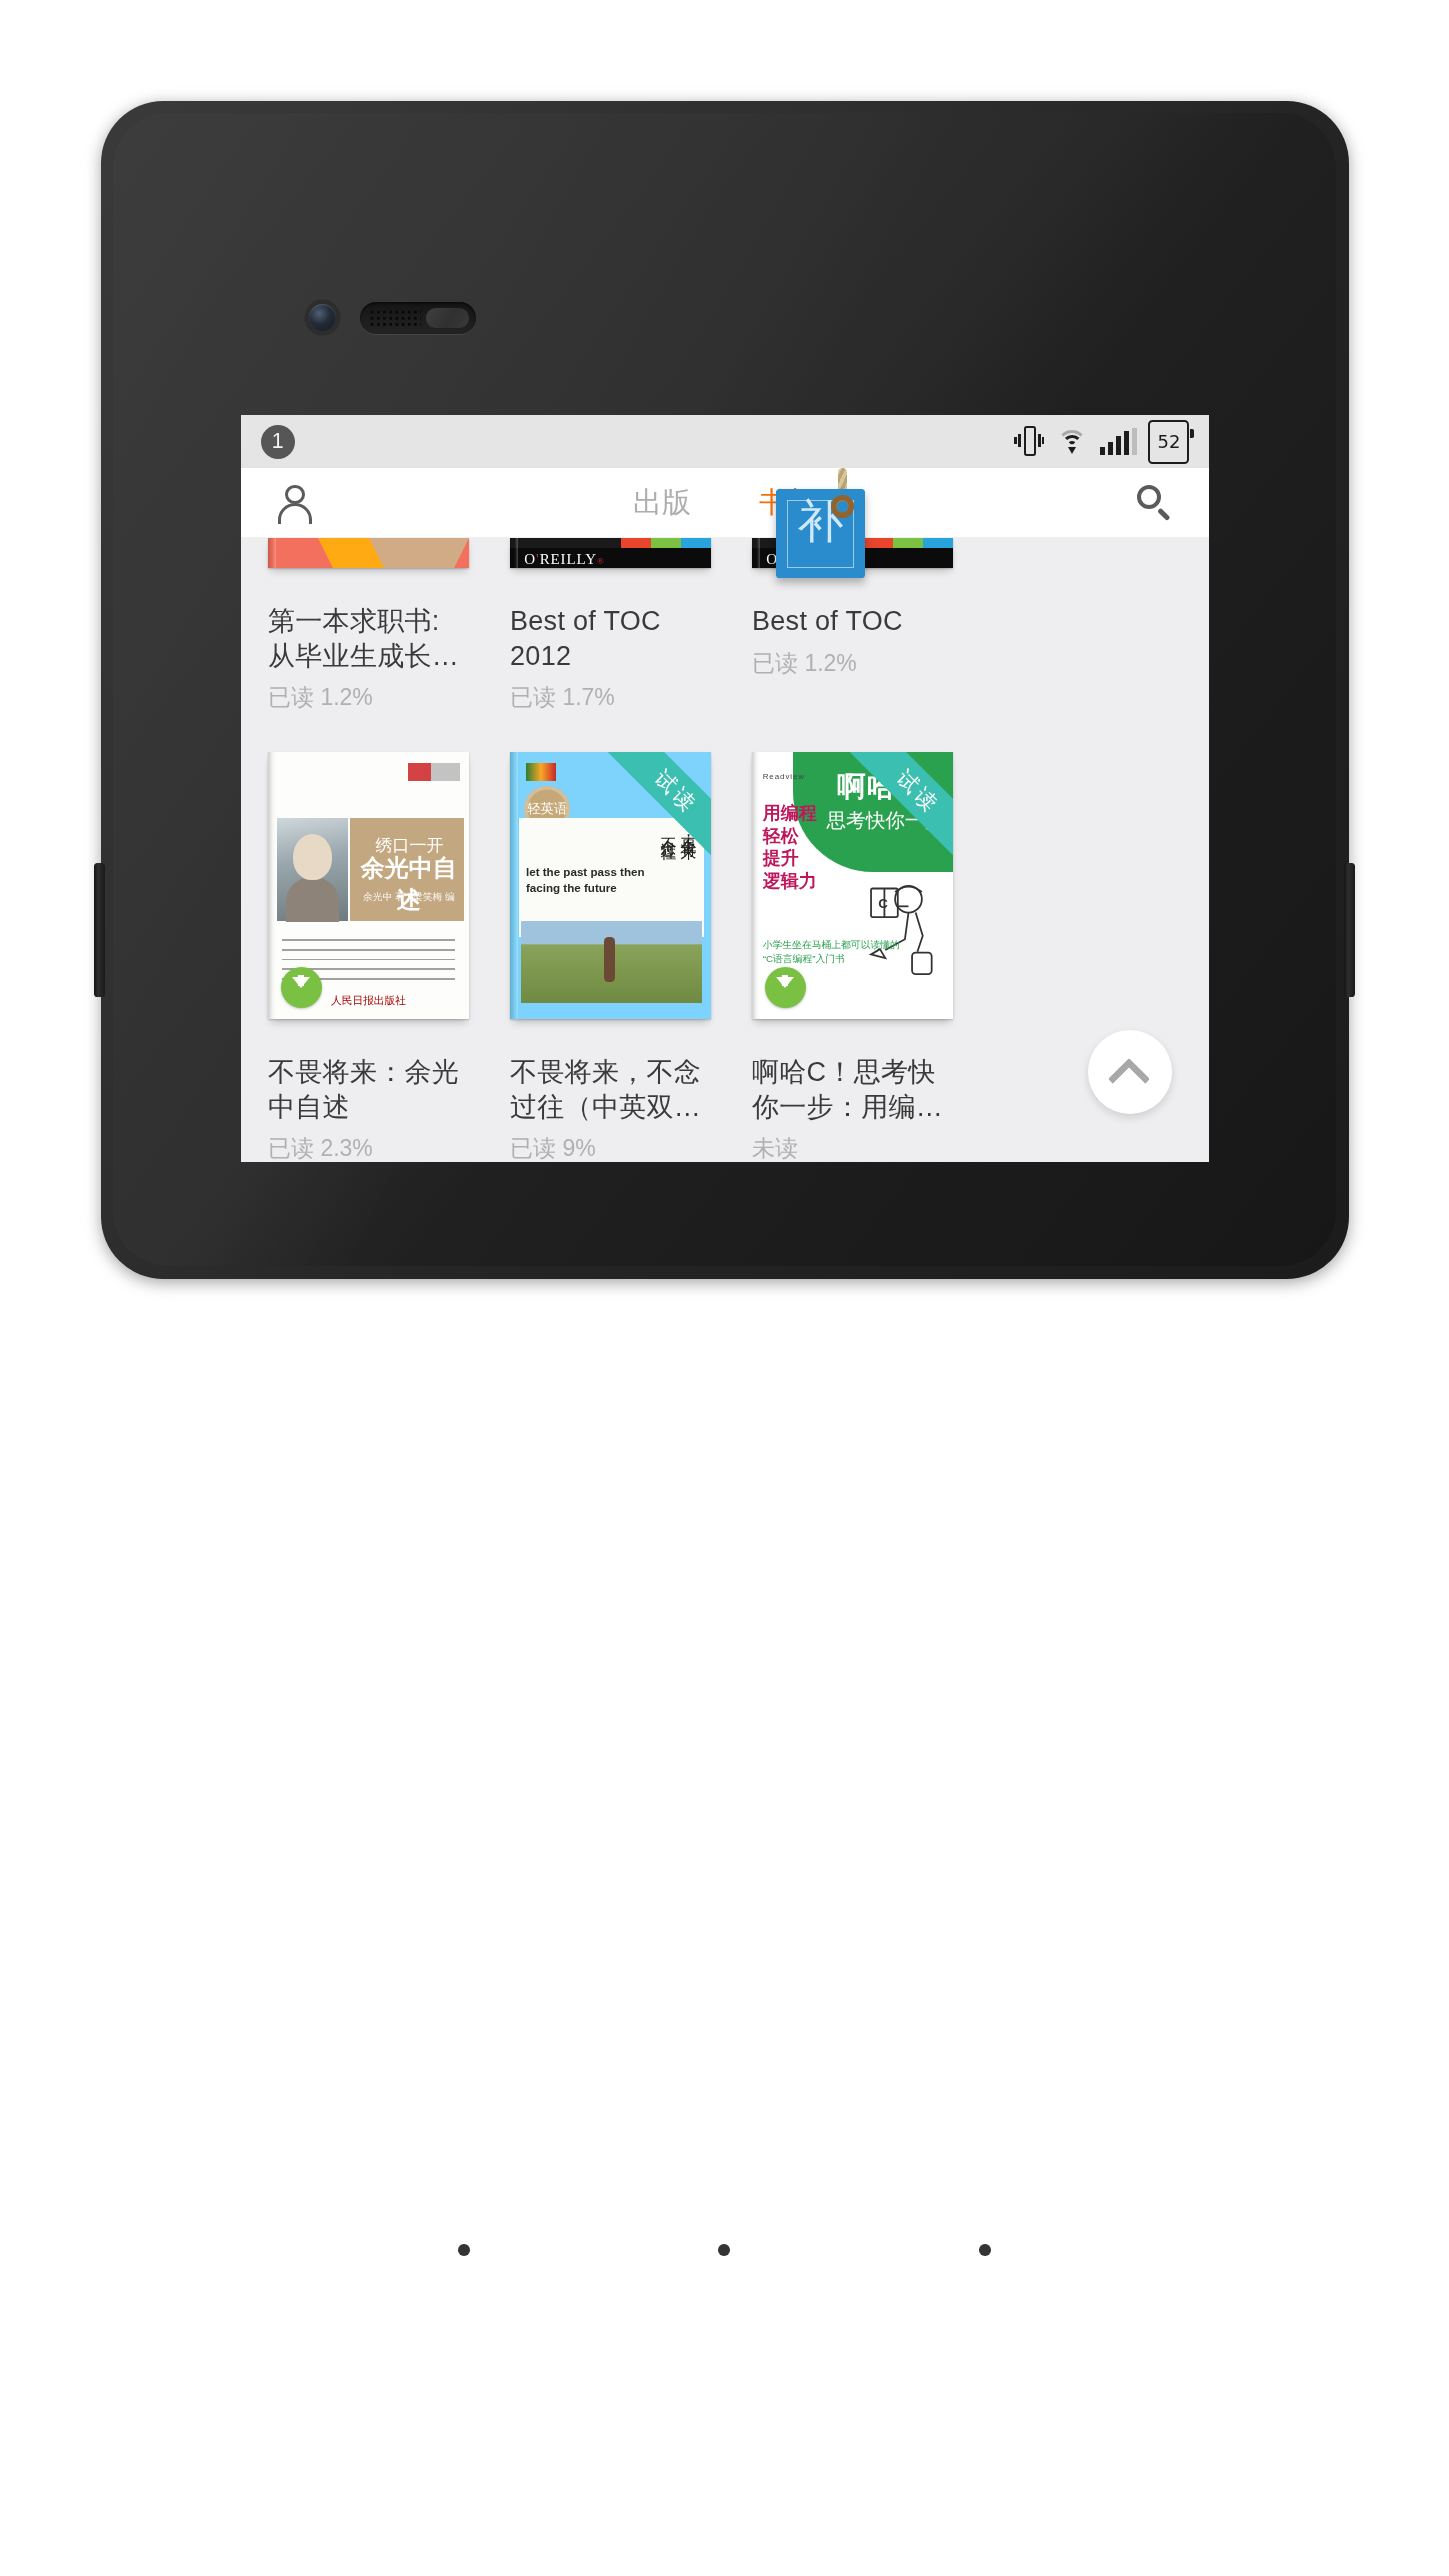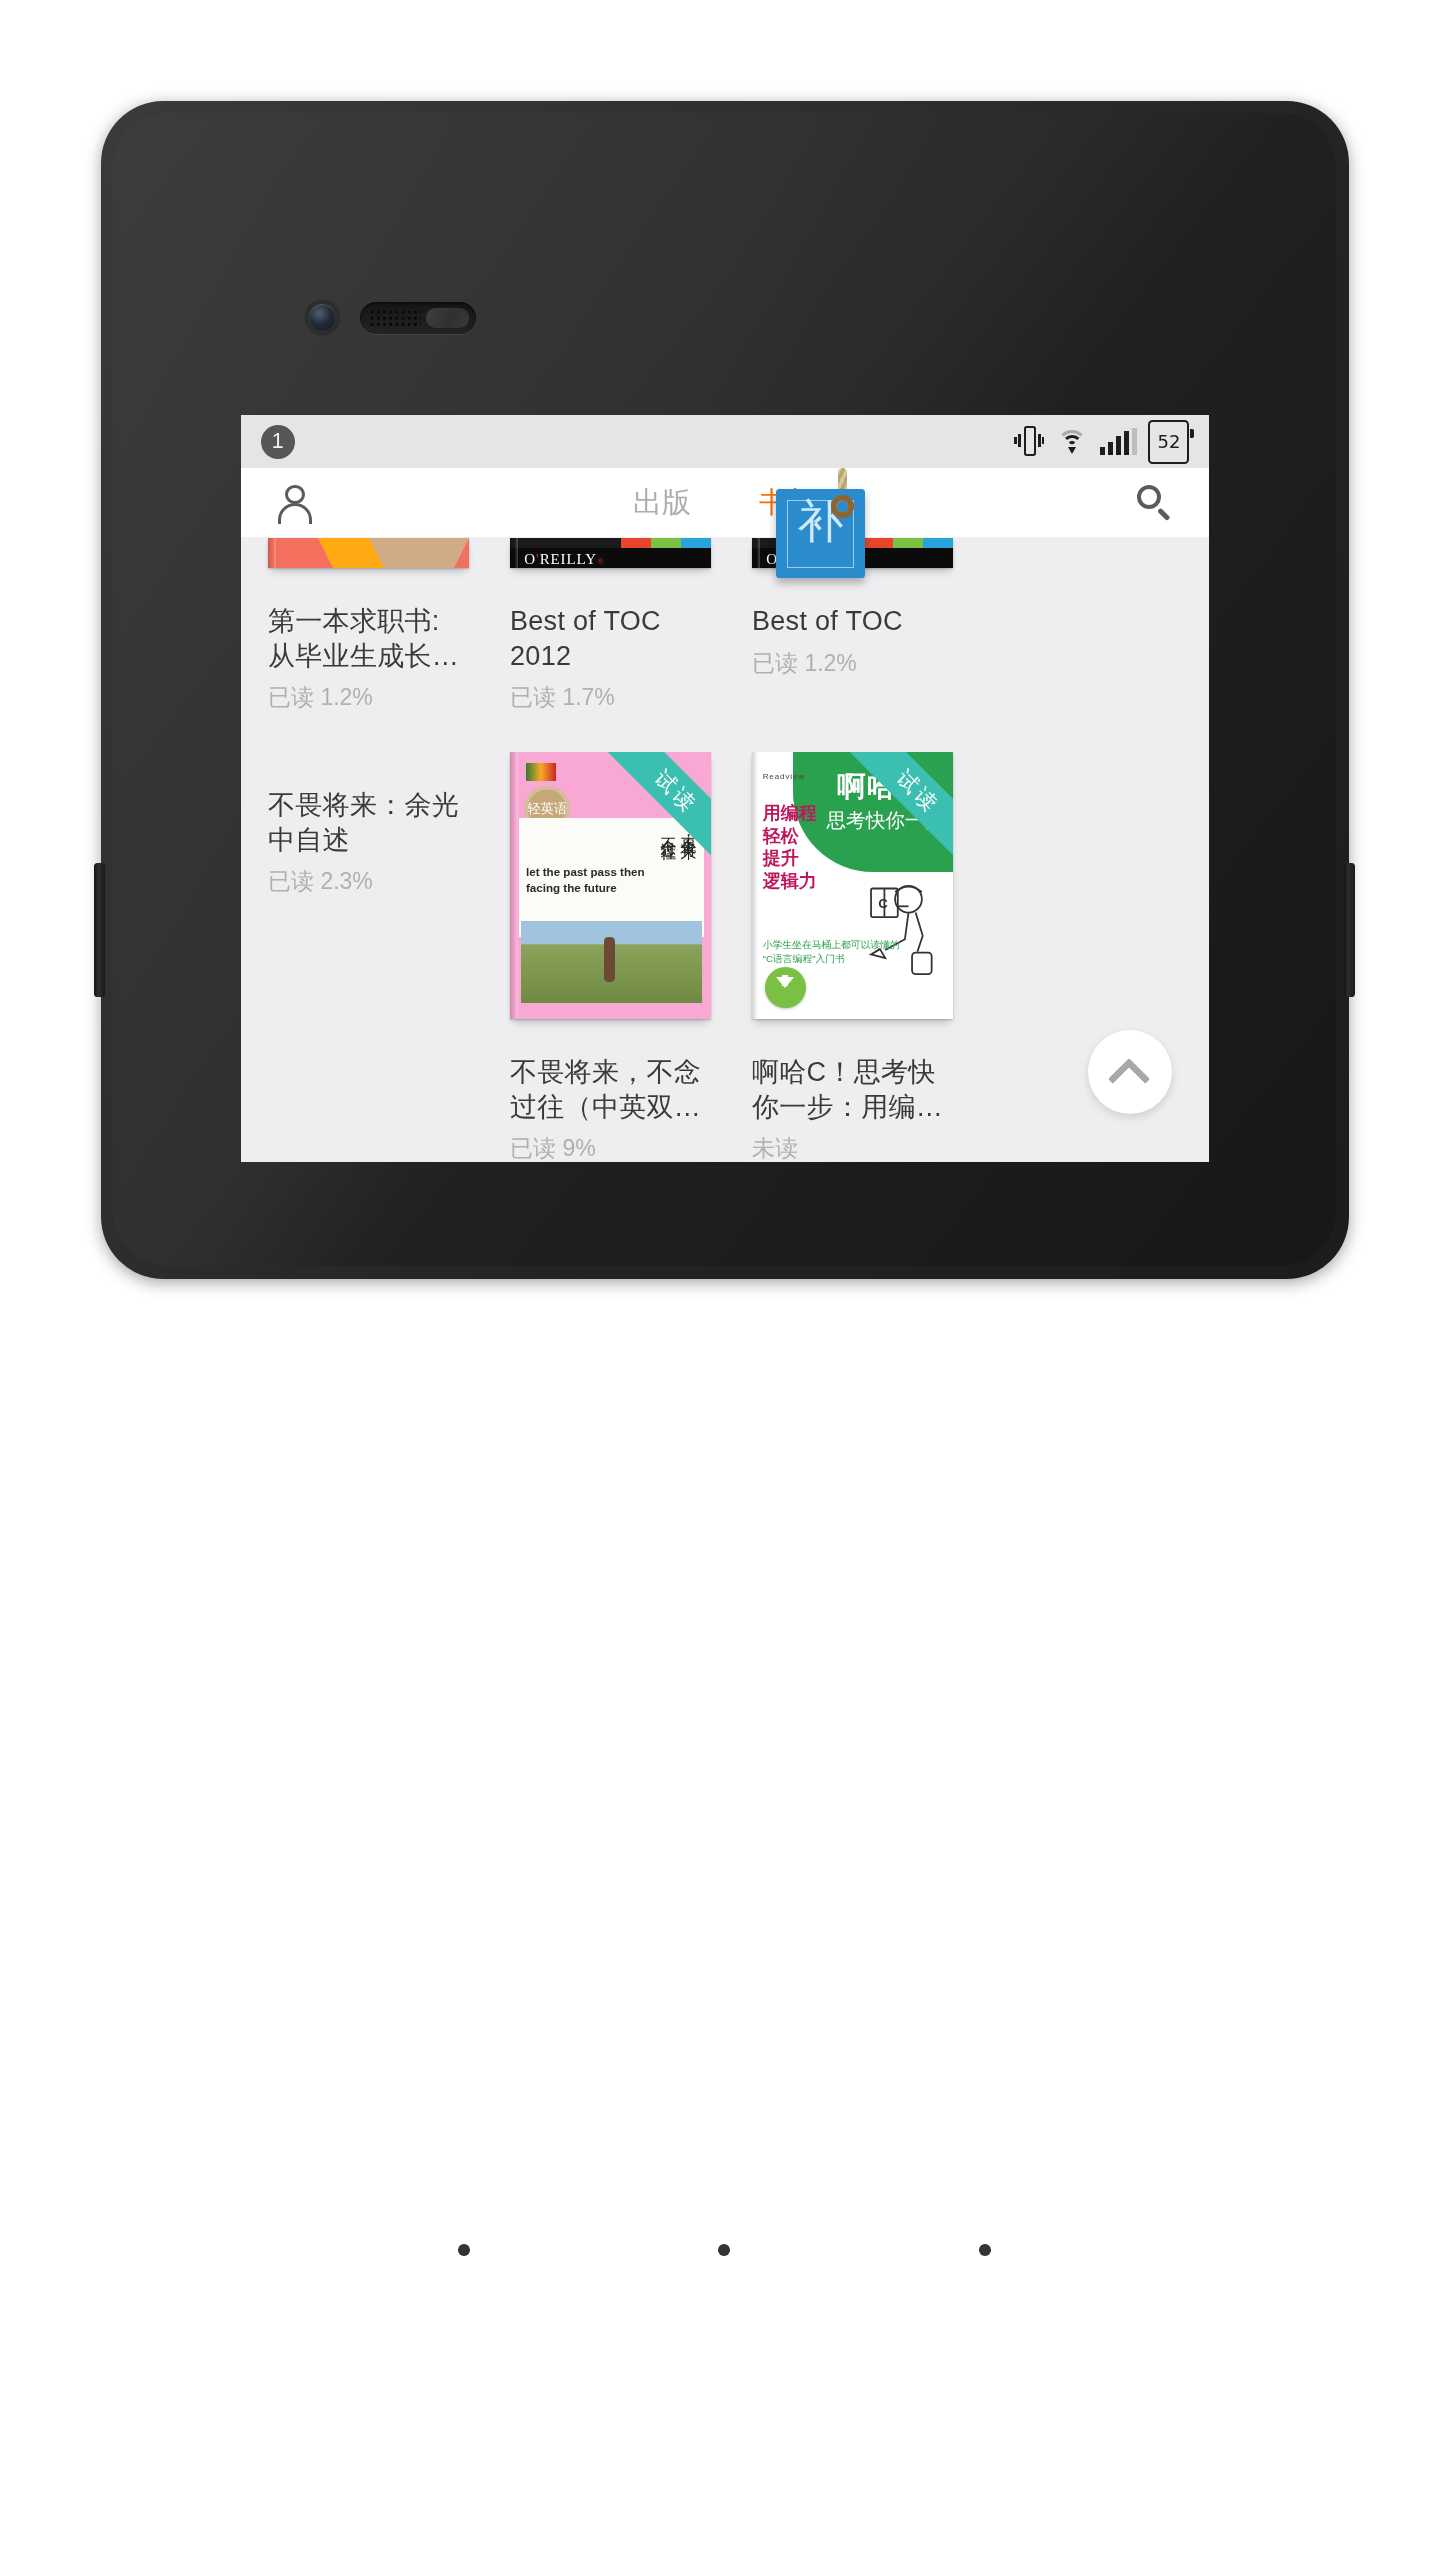--- a/index.html
+++ b/index.html
@@ -325,21 +325,21 @@
   .cv-yu .photo::before{content:'';position:absolute;left:9px;top:59px;width:53px;height:45px;
     background:#8d8378;border-radius:25px 25px 0 0;}
   .cv-yu .panel{position:absolute;left:82px;top:66px;right:5.3px;height:103px;background:#c2a780;}
   .cv-yu .ttl1{position:absolute;left:89px;top:82px;right:7.1px;color:#fff;font-size:17px;text-align:center;}
   .cv-yu .ttl2{position:absolute;left:86px;top:100px;right:5.3px;color:#fff;font-size:24px;text-align:center;font-weight:bold;}
   .cv-yu .auth{position:absolute;left:86px;top:139px;right:5.3px;color:#fff;font-size:9.8px;text-align:center;opacity:.9;}
   .cv-yu .lines{position:absolute;left:14.3px;right:14.3px;top:187px;height:45px;
     background:repeating-linear-gradient(180deg,#555 0 1.8px,transparent 1.8px 9.8px);opacity:.55;}
   .cv-yu .pub{position:absolute;left:0;right:0;bottom:10.7px;text-align:center;color:#a00;font-size:10.7px;}
 
-  .cv-future{position:absolute;inset:0;background:#f9a8d4;}
+  .cv-future{position:absolute;inset:0;background:#7dd3fc;}
   .cv-future .wt{position:absolute;left:9px;top:66px;right:7.1px;bottom:82px;background:#fbfbf8;}
   .cv-future .en{position:absolute;left:16px;top:112px;color:#2a2a2a;font-size:11.6px;font-weight:bold;line-height:1.35;}
   .cv-future .cn{position:absolute;right:12.5px;top:73px;color:#222;font-size:16px;
     writing-mode:vertical-rl;line-height:1.25;letter-spacing:1.8px;}
   .cv-future .seal{position:absolute;left:14.3px;top:34px;width:46px;height:46px;border-radius:50%;
     background:#c6a878;color:#fff;font-size:13.4px;display:flex;align-items:center;justify-content:center;
     box-shadow:0 0 0 3.6px rgba(255,255,255,.25) inset;text-align:center;line-height:1.05;}
   .cv-future .tag{position:absolute;left:16px;top:10.7px;width:30px;height:18px;
     background:linear-gradient(90deg,#2e7d32,#f9a825,#c62828);}
   .cv-future .photo{position:absolute;left:10.7px;right:9px;bottom:16px;height:82px;
@@ -471,20 +471,36 @@
           </div>
         </div>
         <div class="booktitle" style="white-space:pre-line;">Best of TOC</div>
         <div class="bookprog">已读 1.2%</div>
       </div>
     </div>
 
     <div class="row" style="margin-top:39px;">
 
       <div class="cell">
+        <div class="cover-wrap">
+          <div class="cover">
+            <div class="cv-yu">
+              <div class="stamp"></div>
+              <div class="photo"></div>
+              <div class="panel"></div>
+              <div class="ttl1">绣口一开</div>
+              <div class="ttl2">余光中自述</div>
+              <div class="auth">余光中 著 | 梁笑梅 编</div>
+              <div class="lines"></div>
+              <div class="pub">人民日报出版社</div>
+            </div>
+            <div class="spine"></div>
+            <div class="dl-badge"></div>
+          </div>
+        </div>
         <div class="booktitle" style="white-space:pre-line;">不畏将来：余光
 中自述</div>
         <div class="bookprog">已读 2.3%</div>
       </div>
 
       <div class="cell">
         <div class="cover-wrap">
           <div class="cover">
             <div class="cv-future">
               <div class="tag"></div>

